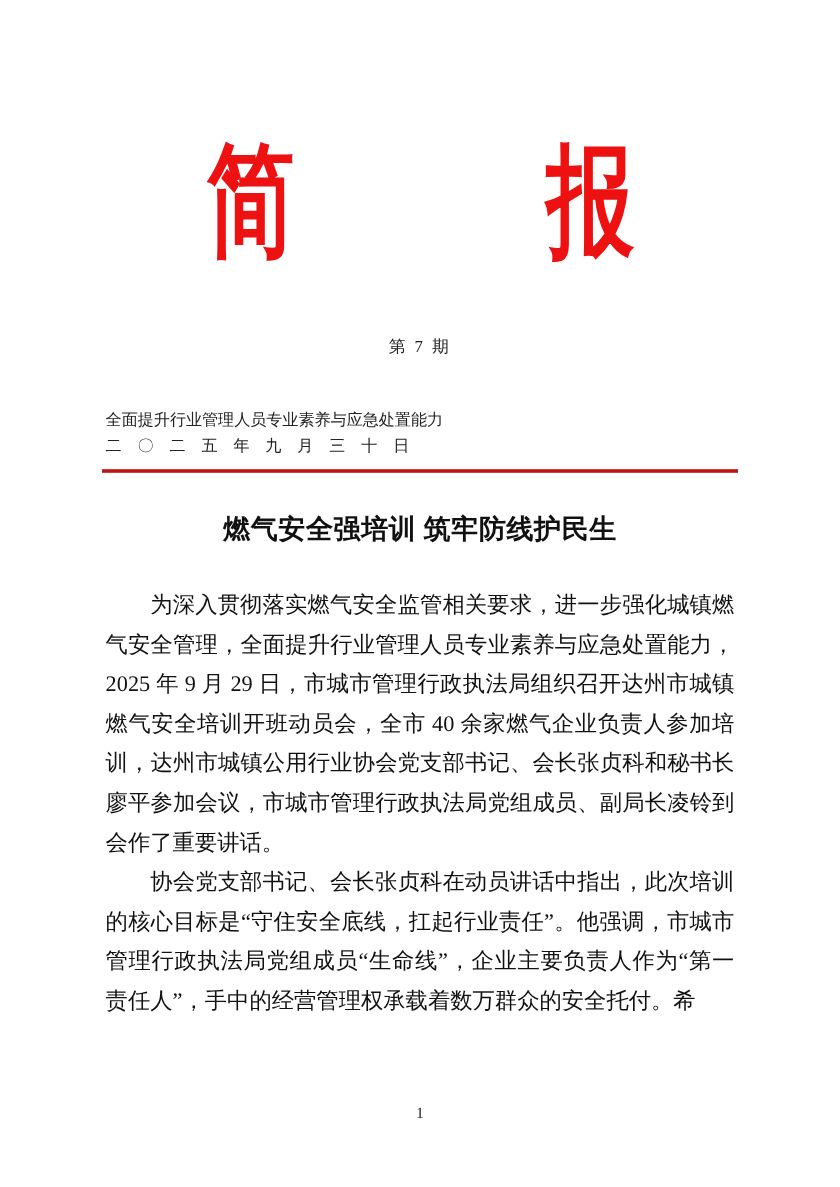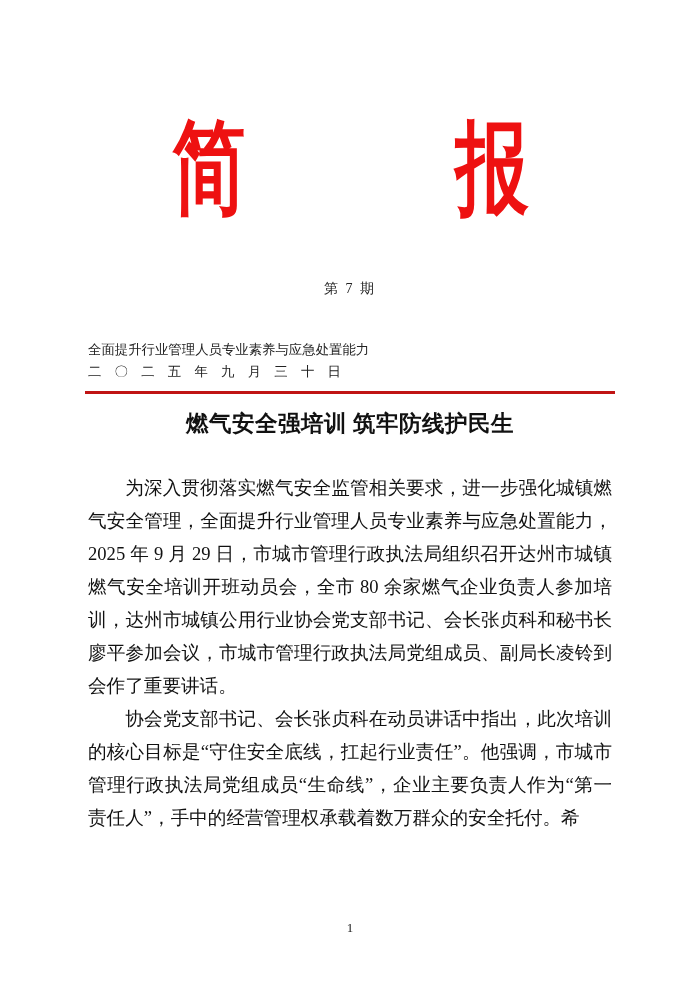--- a/index.html
+++ b/index.html
@@ -68,21 +68,21 @@
   }
   
   .red-rule {
     margin: 9px 0 0 85px;
     width: 530px;
     height: 3px;
     background: var(--rule-red, #c01414);
   }
   
   .article-title {
-    margin-top: 14px;
+    margin-top: 31px;
     text-align: center;
     font-size: 22.5px;
     font-weight: bold;
     letter-spacing: 0.5px;
     color: #111;
   }
   .article-body {
     margin: 32px 88px 0 88px;
     width: 524px;
     font-size: 18.6px;
@@ -121,19 +121,19 @@
       <div>全面提升行业管理人员专业素养与应急处置能力</div>
       <div><span class="org-line2">二〇二五年九月三十日</span></div>
     </div>
   </div>
 
   <div class="red-rule"></div>
 
   <h1 class="article-title">燃气安全强培训 筑牢防线护民生</h1>
 
   <div class="article-body">
-    <p>为深入贯彻落实燃气安全监管相关要求，进一步强化城镇燃气安全管理，全面提升行业管理人员专业素养与应急处置能力，2025 年 9 月 29 日，市城市管理行政执法局组织召开达州市城镇燃气安全培训开班动员会，全市 80 余家燃气企业负责人参加培训，达州市城镇公用行业协会党支部书记、会长张贞科和秘书长廖平参加会议，市城市管理行政执法局党组成员、副局长凌铃到会作了重要讲话。</p>
+    <p>为深入贯彻落实燃气安全监管相关要求，进一步强化城镇燃气安全管理，全面提升行业管理人员专业素养与应急处置能力，2025 年 9 月 29 日，市城市管理行政执法局组织召开达州市城镇燃气安全培训开班动员会，全市 40 余家燃气企业负责人参加培训，达州市城镇公用行业协会党支部书记、会长张贞科和秘书长廖平参加会议，市城市管理行政执法局党组成员、副局长凌铃到会作了重要讲话。</p>
     <p>协会党支部书记、会长张贞科在动员讲话中指出，此次培训的核心目标是“守住安全底线，扛起行业责任”。他强调，市城市管理行政执法局党组成员“生命线”，企业主要负责人作为“第一责任人”，手中的经营管理权承载着数万群众的安全托付。希</p>
   </div>
 
   <div class="page-number">1</div>
 
 </div>
 
 </body></html>

